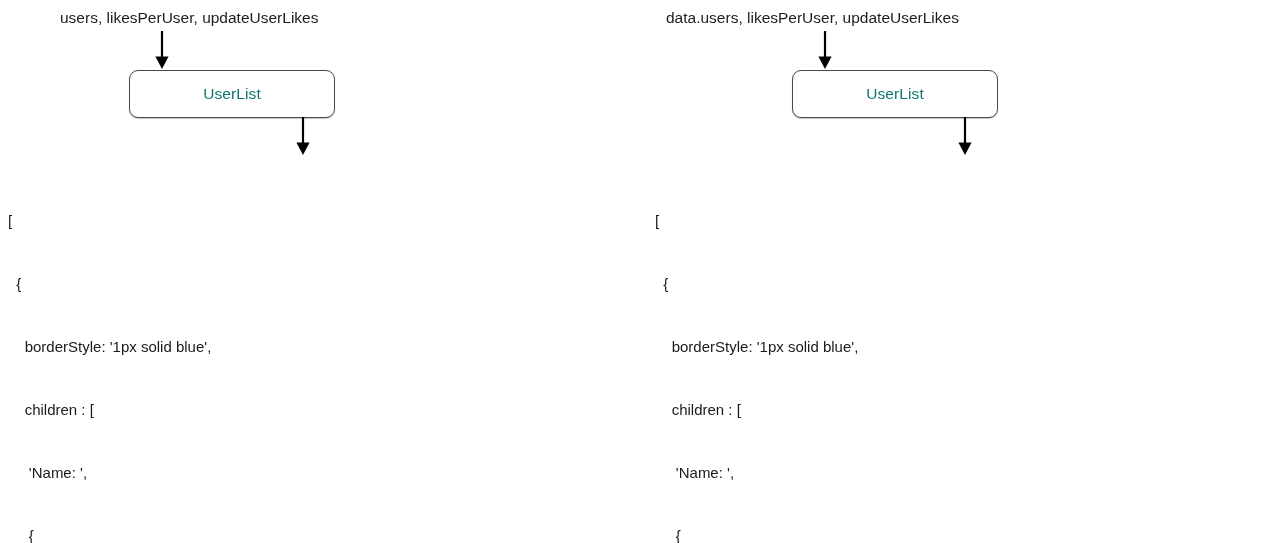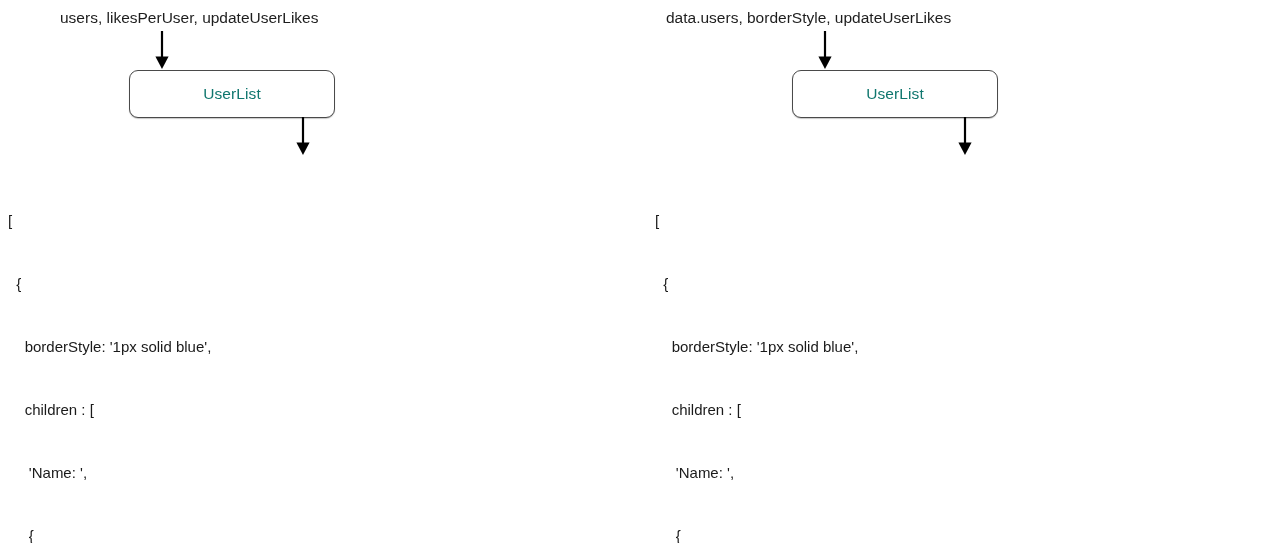--- a/index.html
+++ b/index.html
@@ -139,21 +139,21 @@
       
       
       
       
       
     </div>
   </div>
 
   <div class="panel panel-right">
 
-    <div class="inputs-label">data.users, borderStyle, updateUserLikes</div>
+    <div class="inputs-label">data.users, likesPerUser, updateUserLikes</div>
 
     <div class="arrow arrow-in">
       <svg width="22" height="39" viewBox="0 0 22 39" aria-hidden="true">
         <line x1="11" y1="0" x2="11" y2="30" stroke="#000" stroke-width="2.2"></line>
         <polygon points="11,38 4.4,25.5 17.6,25.5" fill="#000"></polygon>
       </svg>
     </div>
 
     <div class="component-box">
       <span class="box-label">UserList</span>

